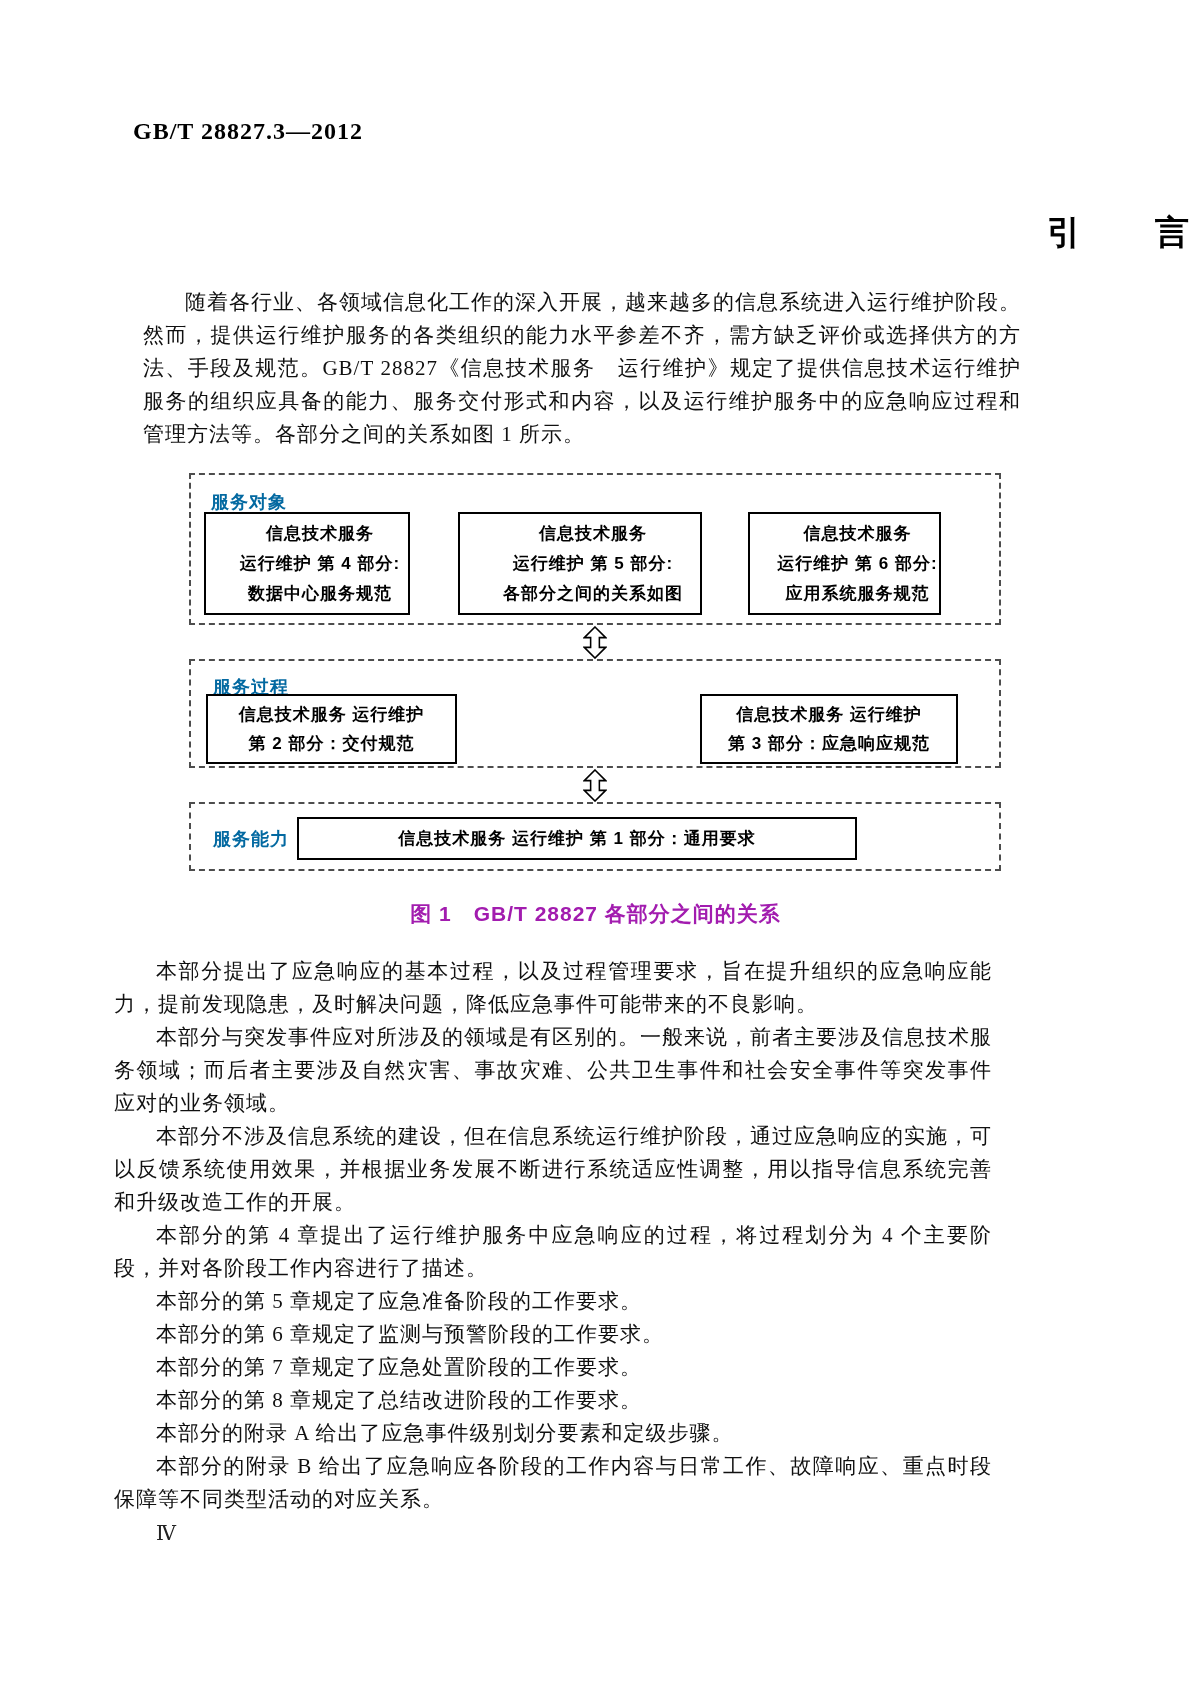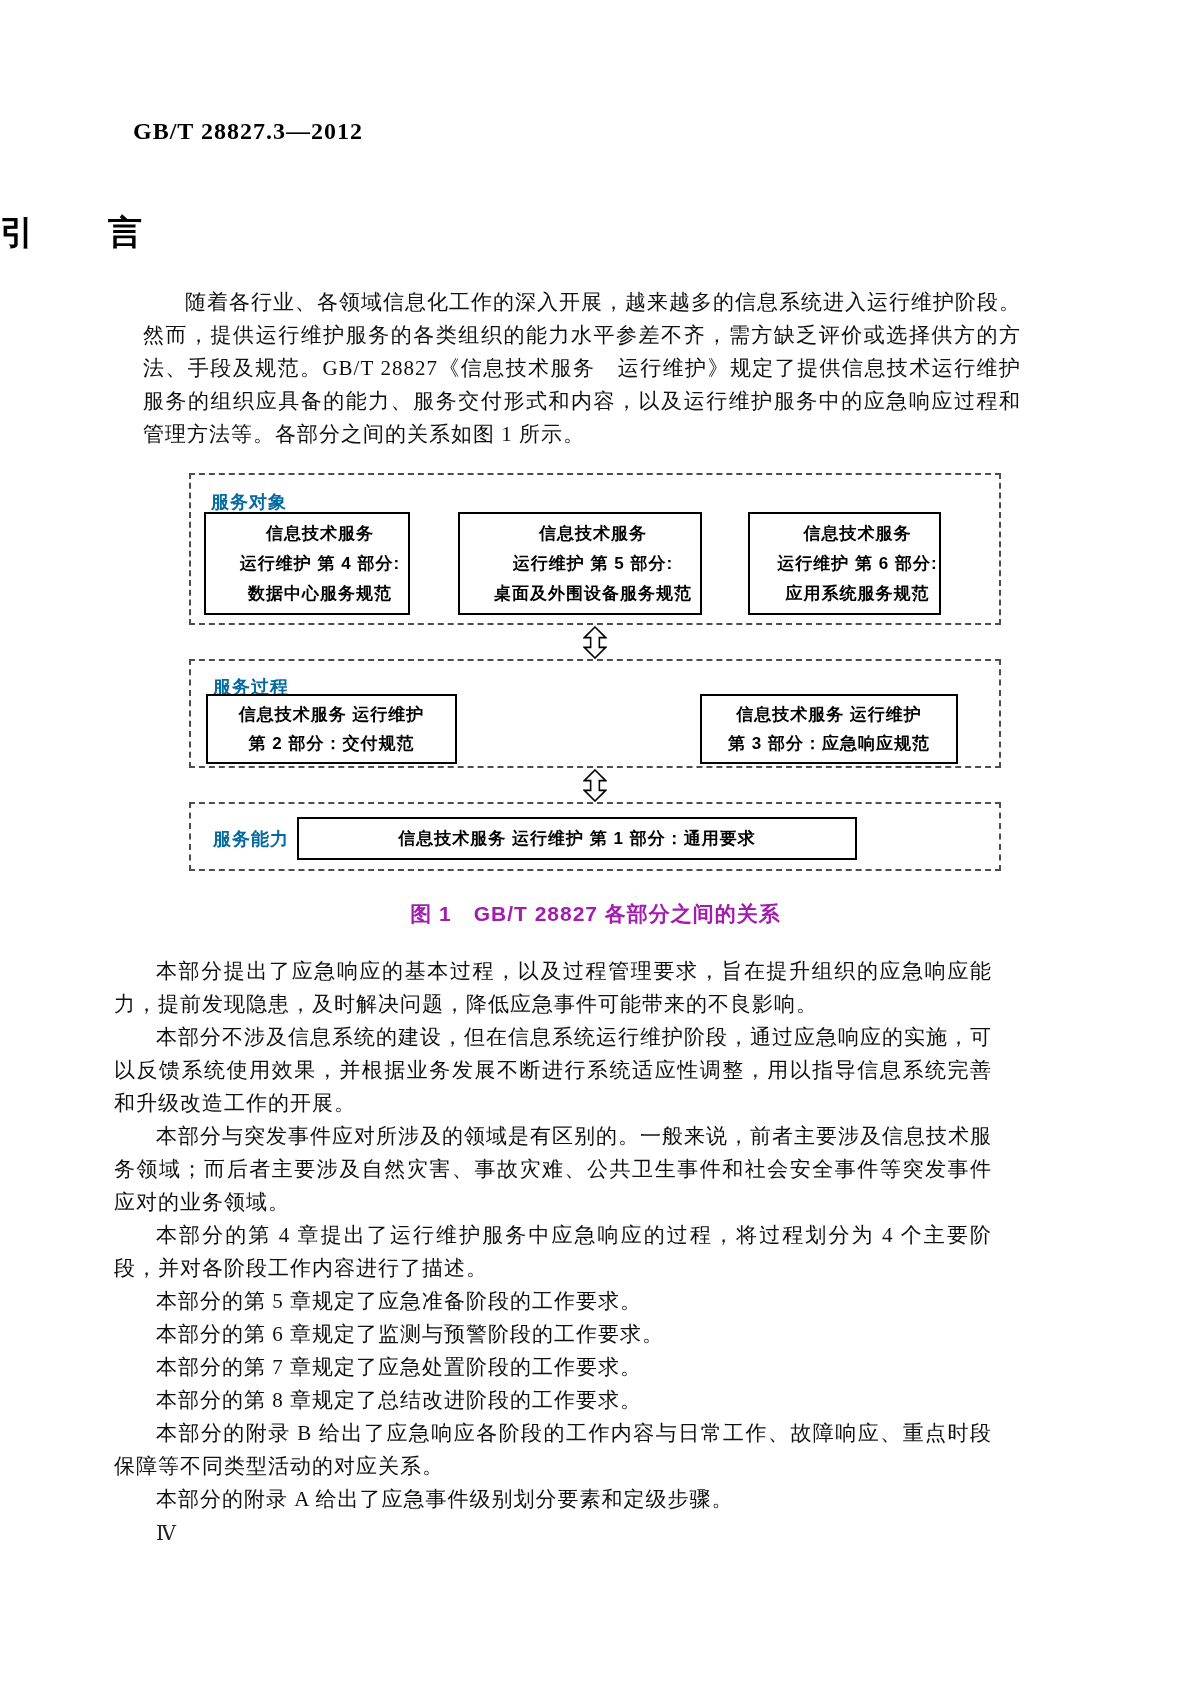--- a/index.html
+++ b/index.html
@@ -10,21 +10,21 @@
   }
   
   .doc-header{
     position:absolute;left:133px;top:118px;
     font-family:"Liberation Serif","DejaVu Serif",serif;
     font-weight:bold;font-size:24px;letter-spacing:1px;color:#000;
   }
   
   .doc-title{
     position:absolute;left:0;top:210px;width:100%;
-    text-align:left;
+    text-align:right;
     font-family:"Liberation Sans","DejaVu Sans",sans-serif;
     font-weight:bold;font-size:34px;color:#000;letter-spacing:2px;
     white-space:pre;
   }
   
   .text-block{
     position:absolute;left:114px;width:878px;
     font-size:21px;line-height:33px;text-align:justify;
     letter-spacing:1px;color:#101010;
   }
@@ -97,21 +97,21 @@
   <div class="fig-sec" id="sec-objects">
     <div class="fig-sec-label">服务对象</div>
     <div class="fbox" id="box-part4">
       <span>信息技术服务</span>
       <span>运行维护 第 4 部分:</span>
       <span>数据中心服务规范</span>
     </div>
     <div class="fbox" id="box-part5">
       <span>信息技术服务</span>
       <span>运行维护 第 5 部分:</span>
-      <span>桌面及外围设备服务规范</span>
+      <span>各部分之间的关系如图</span>
     </div>
     <div class="fbox" id="box-part6">
       <span>信息技术服务</span>
       <span>运行维护 第 6 部分:</span>
       <span>应用系统服务规范</span>
     </div>
   </div>
 
   <div class="arrow-row">
     <svg width="24" height="33" viewBox="0 0 24 34" aria-hidden="true">
@@ -143,24 +143,24 @@
       <span>信息技术服务 运行维护 第 1 部分：通用要求</span>
     </div>
   </div>
 
 </div>
 
 <div class="fig-caption">图 1　GB/T 28827 各部分之间的关系</div>
 
 <div class="text-block" id="body-block">
   <p>本部分提出了应急响应的基本过程，以及过程管理要求，旨在提升组织的应急响应能力，提前发现隐患，及时解决问题，降低应急事件可能带来的不良影响。</p>
+  <p>本部分与突发事件应对所涉及的领域是有区别的。一般来说，前者主要涉及信息技术服务领域；而后者主要涉及自然灾害、事故灾难、公共卫生事件和社会安全事件等突发事件应对的业务领域。</p>
   <p>本部分不涉及信息系统的建设，但在信息系统运行维护阶段，通过应急响应的实施，可以反馈系统使用效果，并根据业务发展不断进行系统适应性调整，用以指导信息系统完善和升级改造工作的开展。</p>
-  <p>本部分与突发事件应对所涉及的领域是有区别的。一般来说，前者主要涉及信息技术服务领域；而后者主要涉及自然灾害、事故灾难、公共卫生事件和社会安全事件等突发事件应对的业务领域。</p>
   <p>本部分的第 4 章提出了运行维护服务中应急响应的过程，将过程划分为 4 个主要阶段，并对各阶段工作内容进行了描述。</p>
   <p>本部分的第 5 章规定了应急准备阶段的工作要求。</p>
   <p>本部分的第 6 章规定了监测与预警阶段的工作要求。</p>
   <p>本部分的第 7 章规定了应急处置阶段的工作要求。</p>
   <p>本部分的第 8 章规定了总结改进阶段的工作要求。</p>
+  <p>本部分的附录 A 给出了应急事件级别划分要素和定级步骤。</p>
   <p>本部分的附录 B 给出了应急响应各阶段的工作内容与日常工作、故障响应、重点时段保障等不同类型活动的对应关系。</p>
-  <p>本部分的附录 A 给出了应急事件级别划分要素和定级步骤。</p>
 </div>
 
 <div class="page-number">Ⅳ</div>
 
 </body></html>

